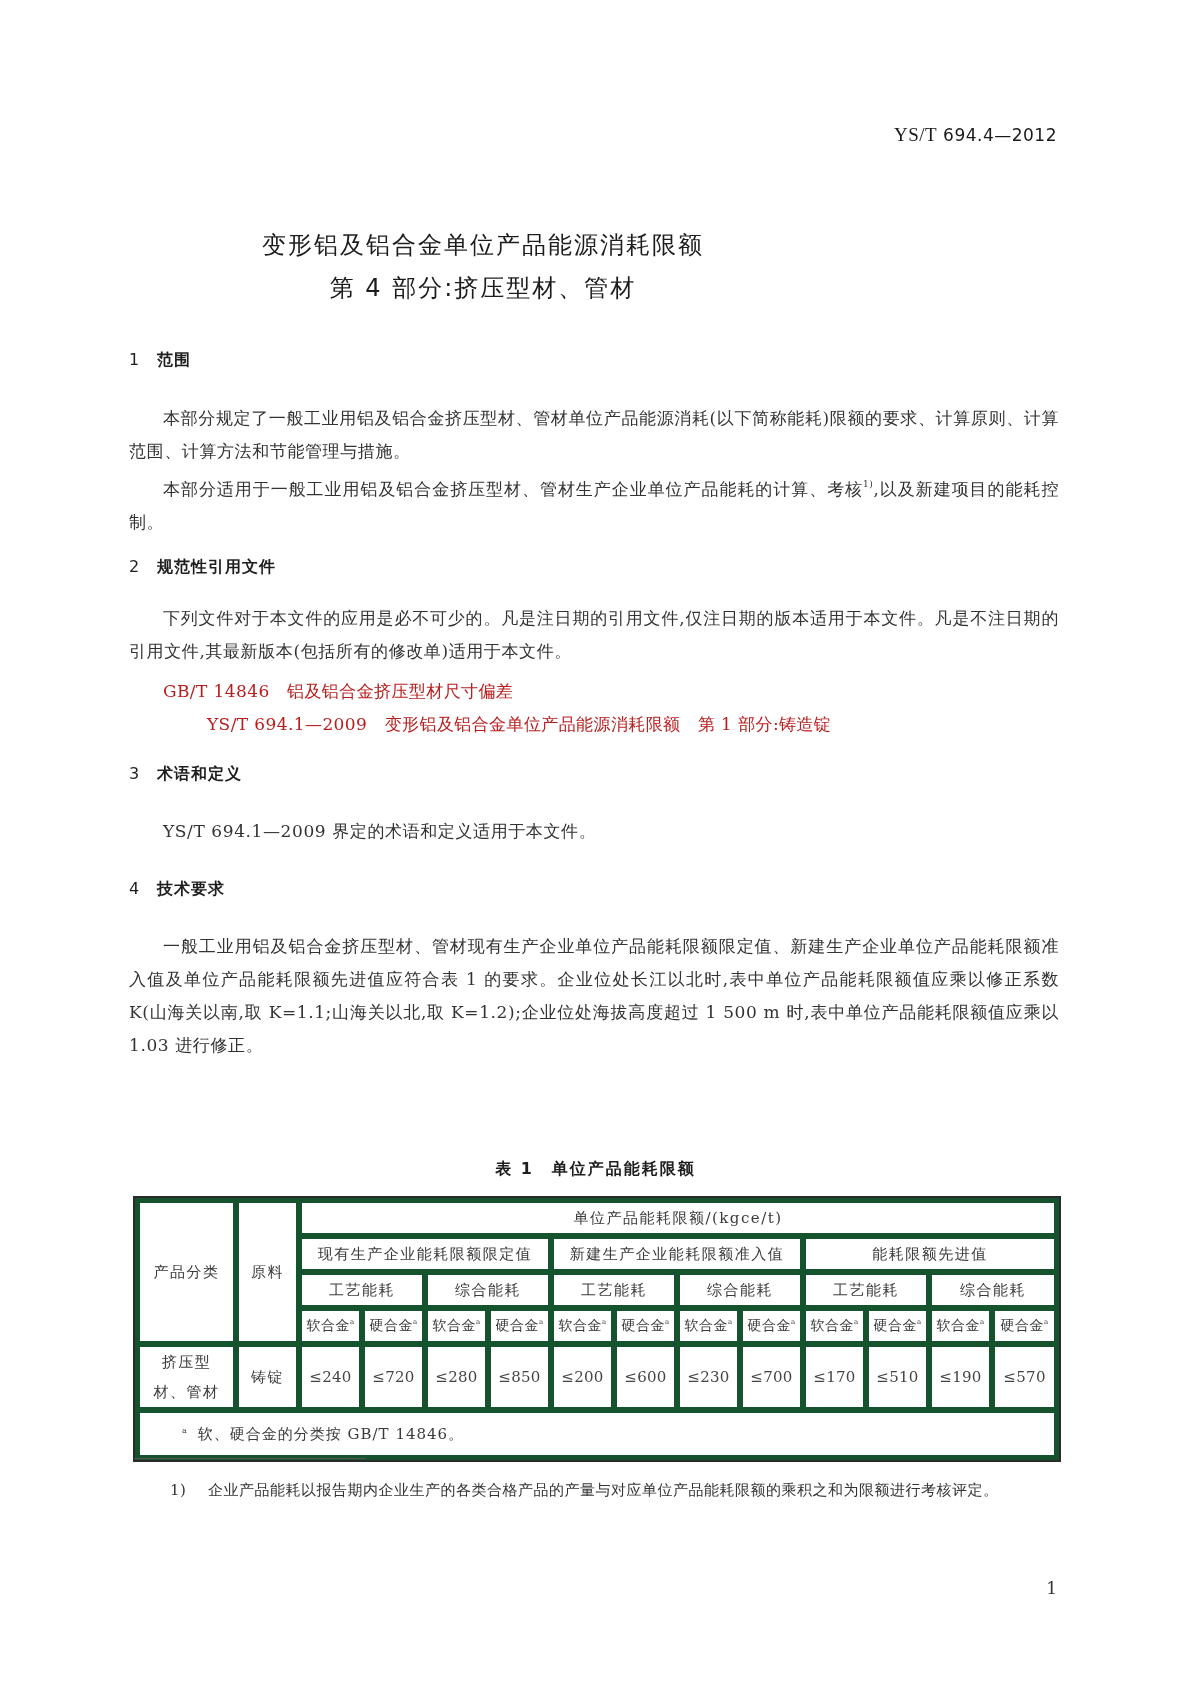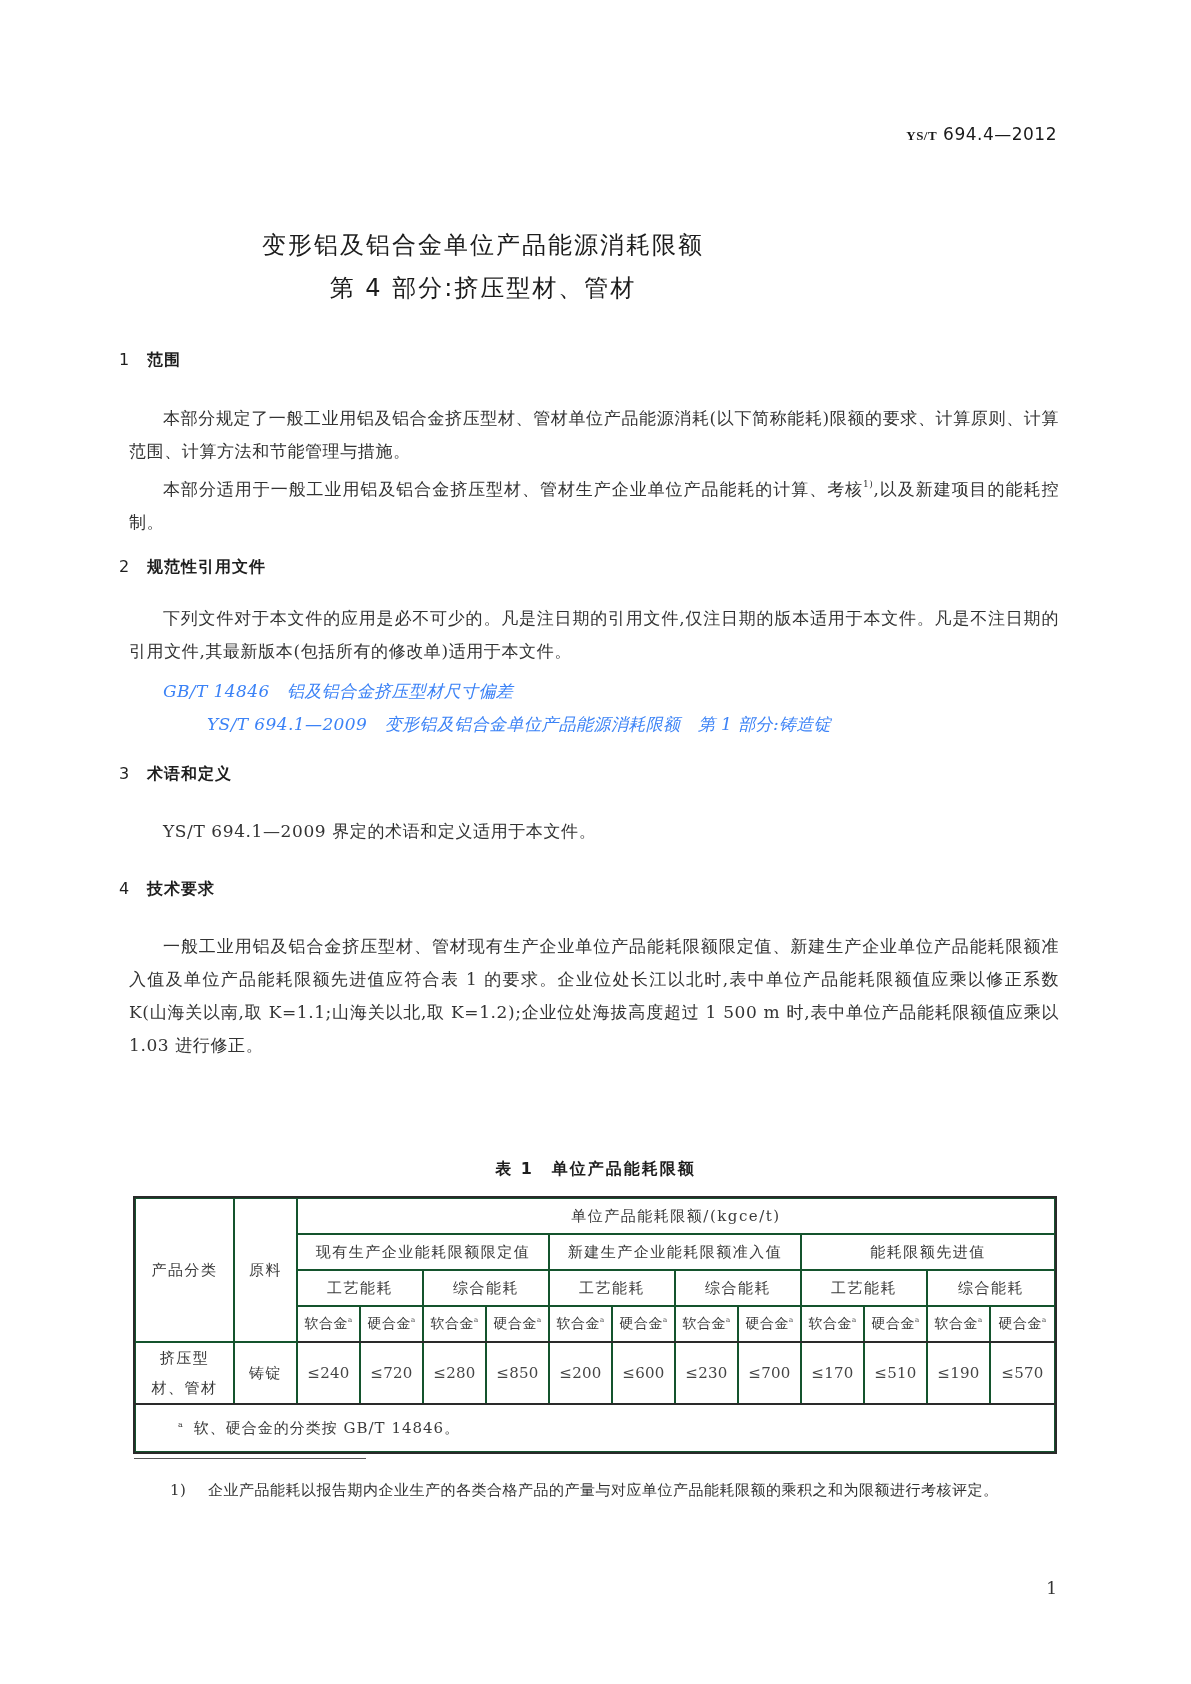--- a/index.html
+++ b/index.html
@@ -5,57 +5,57 @@
   html, body { margin: 0; padding: 0; background: #ffffff; }
   body {
     width: 1191px; height: 1684px; position: relative; overflow: hidden;
     font-family: "DejaVu Serif", "Liberation Serif", serif;
     color: #2a2a2a;
   }
   .std-code {
     position: absolute; top: 124px; right: 134px;
     font-size: 17px; letter-spacing: 0.5px; color: #1a1a1a;
   }
-  .std-code b { font-family: "Liberation Serif", serif; font-weight: bold; font-size: 13px; }
+  .std-code b { font-family: "Liberation Serif", serif; font-weight: normal; font-size: 19px; }
   .std-code span.num { font-family: "DejaVu Sans", sans-serif; font-size: 17px; }
   .title {
     position: absolute; left: 0; width: 966px; text-align: center;
     font-family: "DejaVu Sans", sans-serif; font-size: 24px; color: #1c1c1c;
     letter-spacing: 2px;
   }
   .title.l1 { top: 229px; }
   .title.l2 { top: 272px; }
   .section-head {
-    position: absolute; left: 119px;
+    position: absolute; left: 129px;
     font-family: "DejaVu Sans", sans-serif; font-size: 16px; color: #1e1e1e;
     font-weight: bold; letter-spacing: 1px;
   }
   .section-head .num { display: inline-block; width: 28px; font-weight: normal; }
   .para {
     position: absolute; left: 129px; width: 930px;
     font-size: 17px; line-height: 33px; color: #333;
     text-align: justify; letter-spacing: 0.6px;
   }
   .para.indent { text-indent: 34px; }
   .ref-line {
-    position: absolute; left: 163px; font-size: 17px; color: #3b82f6; letter-spacing: 0.4px; font-style: italic;
+    position: absolute; left: 163px; font-size: 17px; color: #b91c1c; letter-spacing: 0.4px;
   }
   sup.fn { font-size: 9px; vertical-align: 8px; }
   .table-caption {
     position: absolute; left: 0; width: 1191px; text-align: center; top: 1159px;
     font-family: "DejaVu Sans", sans-serif; font-size: 16px; font-weight: bold; color: #1e1e1e;
     letter-spacing: 2px;
   }
   table.energy {
     position: absolute; left: 134px; top: 1197px; width: 921px;
     border-collapse: collapse; table-layout: fixed;
     font-size: 15px; color: #3a3a3a;
   }
   table.energy td {
-    border: 2px solid #14532d; text-align: center; vertical-align: middle;
+    border: 6px solid #14532d; text-align: center; vertical-align: middle;
     padding: 0; letter-spacing: 1.5px;
   }
   table.energy tr.h { height: 36px; }
   table.energy tr.data { height: 62px; }
   table.energy tr.note { height: 48px; }
   table.energy { outline: 2px solid #2a2a2a; outline-offset: -1px; }
   table.energy td.alloy { font-size: 14px; letter-spacing: 0.5px; white-space: nowrap; }
   table.energy td.alloy sup { font-size: 7px; vertical-align: 6px; }
   table.energy td.val { font-size: 15px; letter-spacing: 0.3px; color: #444; }
   table.energy td.note-cell { text-align: left; padding-left: 42px; letter-spacing: 1px; }

